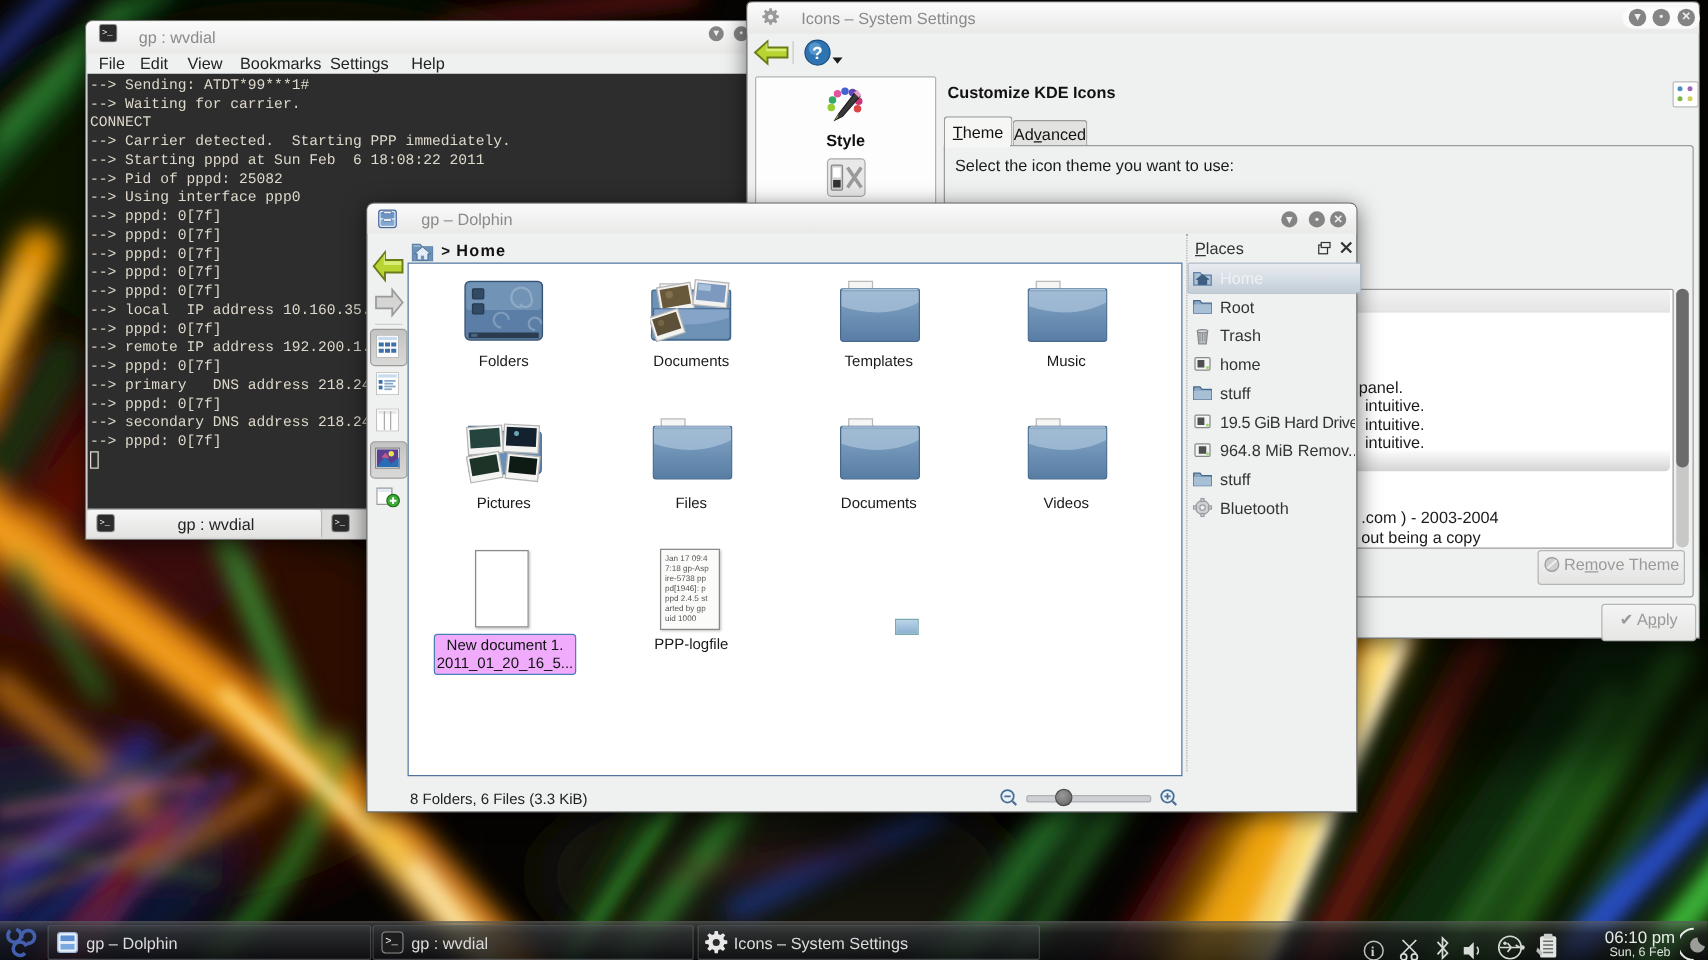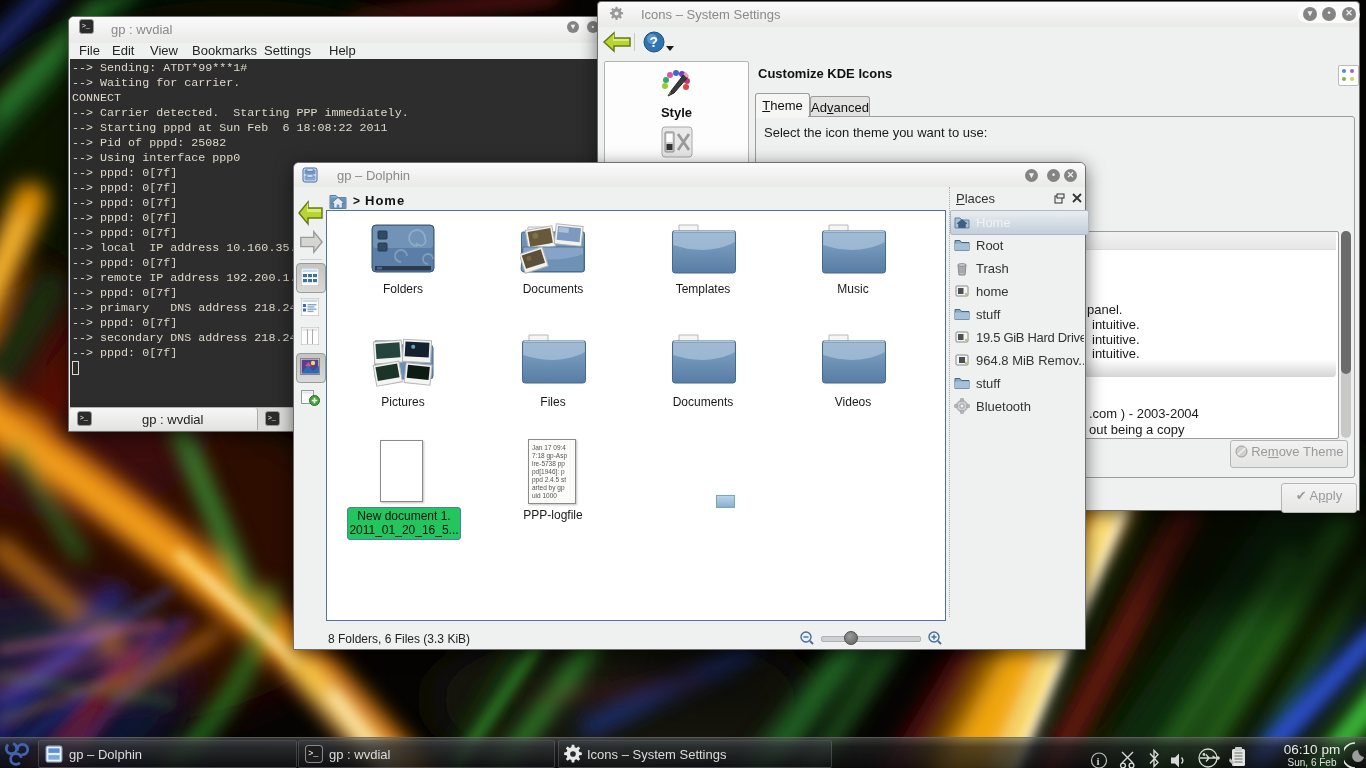--- a/index.html
+++ b/index.html
@@ -473,21 +473,21 @@
   <svg class="abs" style="left:345px;top:123px" width="64" height="50" viewBox="0 0 64 50">
     <use href="#folder64"></use>
   </svg>
   <div class="ficon" style="left:301px;top:184px">Documents</div>
   <svg class="abs" style="left:495px;top:123px" width="64" height="50" viewBox="0 0 64 50">
     <use href="#folder64"></use>
   </svg>
   <div class="ficon" style="left:451px;top:184px">Videos</div>
 
   <div class="abs" style="left:53px;top:229px;width:41px;height:60px;background:#fff;border:1px solid #8a8a8a;box-shadow:1px 1px 2px rgba(0,0,0,.25)"></div>
-  <div class="abs" style="left:20px;top:296px;width:112px;height:30px;background:#22c55e;border:1px solid #4a7fb5;border-radius:3px;font-size:12px;color:#111;text-align:center;line-height:14px;padding-top:1px">New document 1.<br>2011_01_20_16_5...</div>
+  <div class="abs" style="left:20px;top:296px;width:112px;height:30px;background:#f0abfc;border:1px solid #4a7fb5;border-radius:3px;font-size:12px;color:#111;text-align:center;line-height:14px;padding-top:1px">New document 1.<br>2011_01_20_16_5...</div>
   <div class="abs" style="left:201px;top:228px;width:46px;height:63px;background:#fbfbfa;border:1px solid #8a8a8a;box-shadow:1px 1px 2px rgba(0,0,0,.25);overflow:hidden">
     <div style="font-size:6.5px;color:#555;padding:4px 1px 0 3px;line-height:8px;font-family:'Liberation Sans'">Jan 17 09:4 7:18 gp-Asp ire-5738 pp pd[1946]: p ppd 2.4.5 st arted by gp uid 1000</div>
   </div>
   <div class="ficon" style="left:151px;top:297px">PPP-logfile</div>
 
   <div class="abs" style="left:389px;top:284px;width:17px;height:11px;background:linear-gradient(#bcd4ea,#89b0d0);border:1px solid #7aa;"></div>
  </div>
 
  <div class="abs" style="left:652px;top:24px;width:141px;height:432px;">
    <div class="abs" style="left:3px;top:0;width:1px;height:430px;border-left:1px dotted #aaa"></div>

